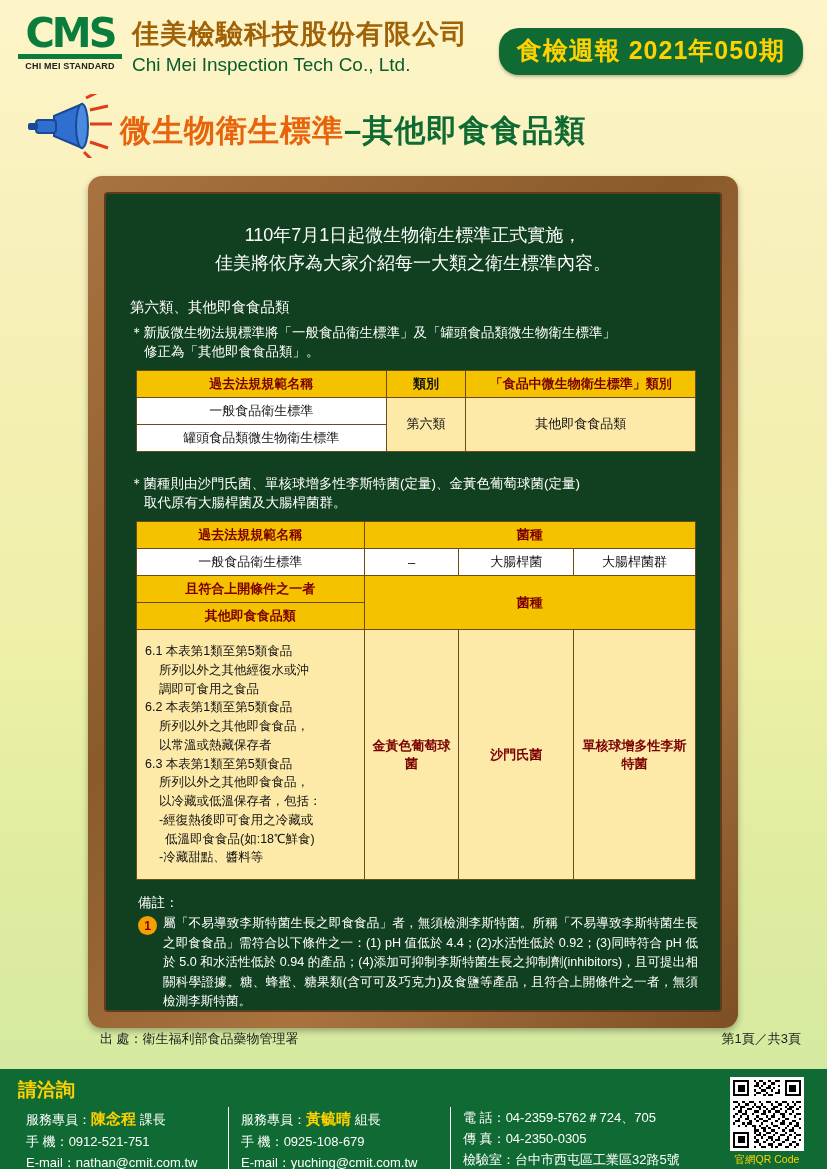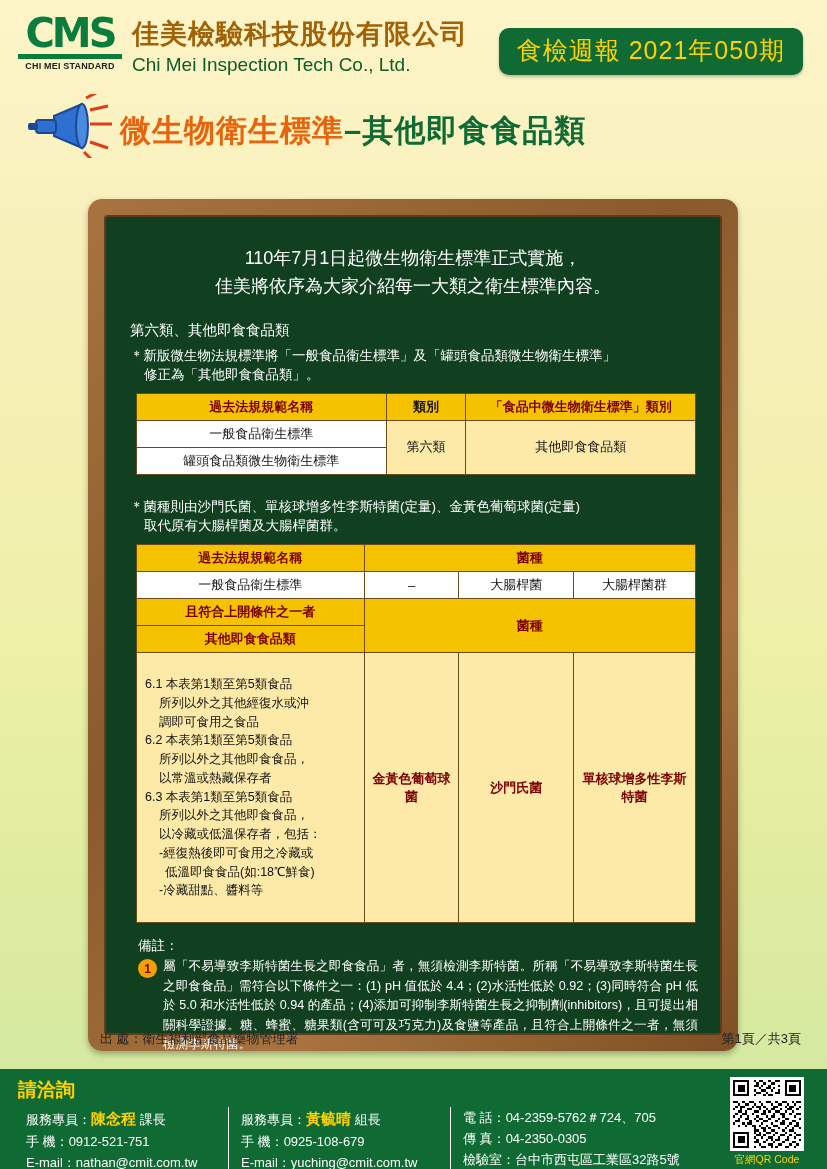--- a/index.html
+++ b/index.html
@@ -48,23 +48,23 @@
   }
   .company .en {
     font-size: 19px; color: #0c5c2b; letter-spacing: 0px; margin-top: 2px;
   }
   .issue-badge {
     position: absolute;
     right: 24px; top: 28px;
     background: #0f6b33;
     color: #ffd100;
     font-size: 25px;
-    font-weight: normal;
+    font-weight: bold;
     padding: 6px 18px 8px 18px;
-    border-radius: 10px;
+    border-radius: 20px;
     letter-spacing: 1px;
     box-shadow: 0 2px 3px rgba(0,0,0,.25);
   }
 
   
   .title-row {
     position: relative;
     height: 62px;
     display: flex;
     align-items: center;
@@ -86,21 +86,20 @@
     position: absolute;
     left: 88px; top: 176px;
     width: 650px; height: 852px;
   }
   .board-frame {
     width: 100%; height: 100%;
     background: linear-gradient(135deg,#a8733f,#8a5a2b 40%,#a8733f 70%,#7d4f24);
     border-radius: 14px;
     padding: 16px;
     box-shadow: 0 3px 6px rgba(0,0,0,.3);
-    margin-top: 23px;
   }
   .board-inner {
     width: 100%; height: 100%;
     background: #10401f;
     border: 2px solid #5f3d1c;
     border-radius: 4px;
     padding: 18px 22px 10px 22px;
     color: #fff;
     position: relative;
   }
@@ -152,21 +151,21 @@
     font-size: 13px;
     text-align: center;
     padding: 4px 4px;
   }
   .t2 th.y { background:#f5c200; color:#7a0000; font-weight:bold; }
   .t2 td.list {
     background:#fde9a8;
     text-align: left;
     font-size: 12.5px;
     line-height: 1.5;
-    padding: 22px 8px;
+    padding: 12px 8px;
     vertical-align: top;
     width: 228px;
   }
   .t2 td.bact { background:#fde9a8; color:#7a0000; font-weight:bold; font-size:13px; vertical-align: middle;}
   .note-head {
     color:#fff; font-size:13.5px; margin: 14px 0 2px 10px;
   }
   .note-body {
     display:flex; gap:6px; margin-left: 10px;
   }

